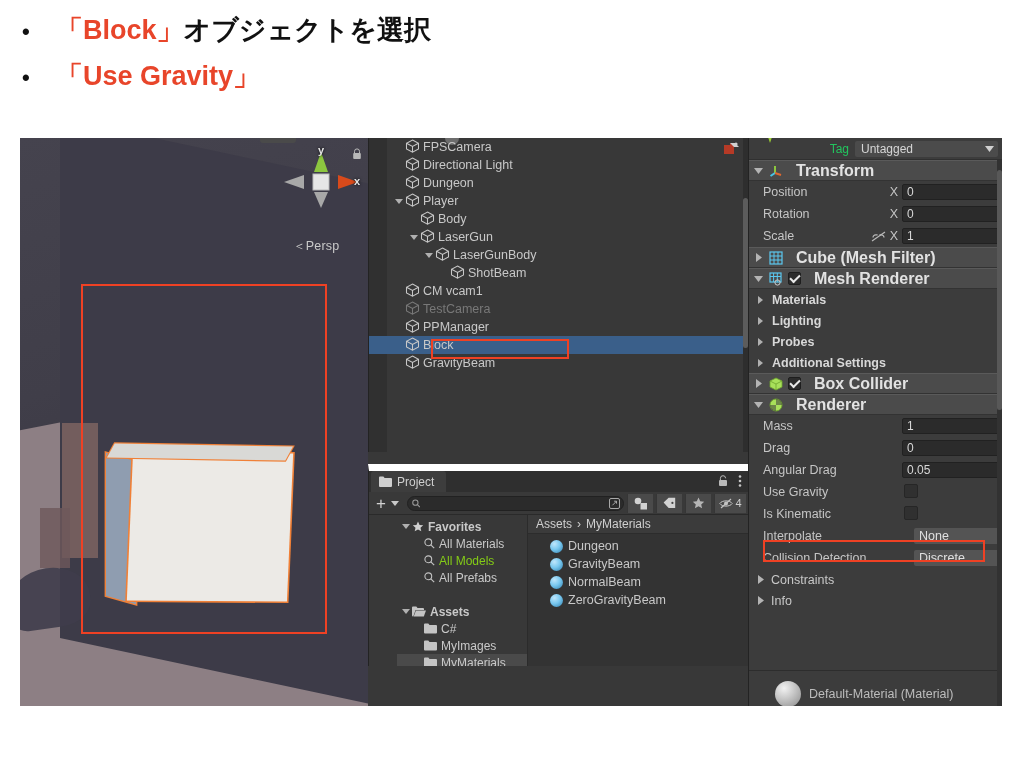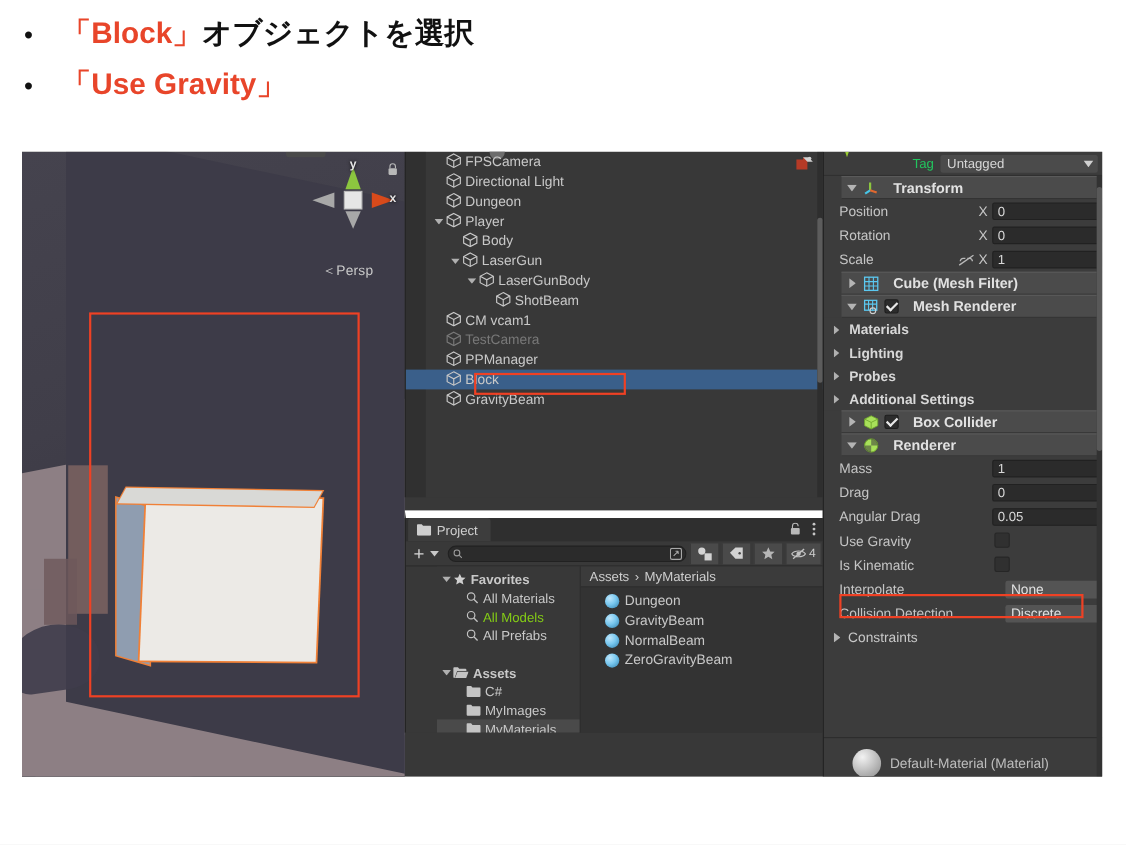--- a/index.html
+++ b/index.html
@@ -223,21 +223,21 @@
     display: flex; align-items: center; justify-content: space-between;
     padding: 0 4px 0 6px; color: #d6d6d6; font-size: 12px;
   }
   .i-greenpip {
     position:absolute; left: 18px; top: -4px; width: 6px; height: 9px; background:#9acd32;
     clip-path: polygon(50% 100%, 0 0, 100% 0);
   }
   .i-comp {
     height: 21px; display: flex; align-items: center; gap: 5px;
     background: #4b4b4b; border-top: 1px solid #5a5a5a; border-bottom: 1px solid #333;
-    padding-left: 4px; color: #e2e2e2; font-size: 13px; font-weight: 700; margin-left: 16px;
+    padding-left: 4px; color: #e2e2e2; font-size: 16px; font-weight: 700;
   }
   .i-comp .ttl { margin-left: 8px; }
   .foldarrow { width: 11px; flex: 0 0 11px; display:flex; align-items:center; justify-content:center;}
   .i-check {
     width: 13px; height: 13px; background: #2c2c2c; border: 1px solid #1e1e1e;
     border-radius: 2px; display: flex; align-items: center; justify-content: center;
     flex: 0 0 13px;
   }
   .i-check.on::after {
     content: ""; width: 8px; height: 4px; border-left: 2px solid #e8e8e8;
@@ -909,20 +909,28 @@
           </span>
         </div>
         <div class="i-foldrow">
           <span class="foldarrow">
             <svg width="6" height="9" viewBox="0 0 6 9">
                 <polygon points="0,0 0,9 6,4.5" fill="#b4b4b4"></polygon>
               </svg>
           </span>
           <span>Constraints</span>
         </div>
+        <div class="i-foldrow">
+          <span class="foldarrow">
+            <svg width="6" height="9" viewBox="0 0 6 9">
+                <polygon points="0,0 0,9 6,4.5" fill="#b4b4b4"></polygon>
+              </svg>
+          </span>
+          <span>Info</span>
+        </div>
       </div>
 
       <div class="i-matfoot">
         <span class="matsphere"></span>
         <span class="matfoot-lbl">Default-Material (Material)</span>
       </div>
 
       <div class="insp-annot"></div>
       <div class="scrollv">
           <i></i>

